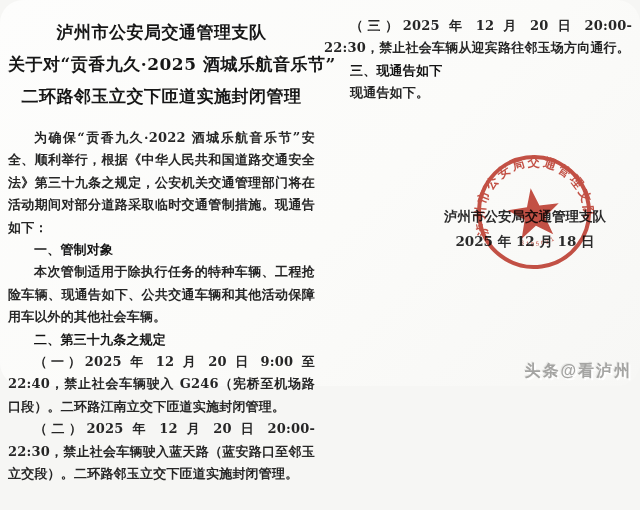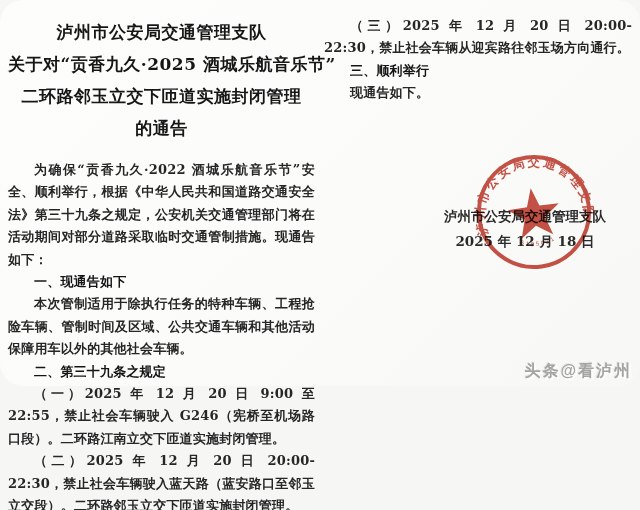--- a/index.html
+++ b/index.html
@@ -87,36 +87,35 @@
 </head>
 <body>
 
 <div class="page">
 
   <div class="col col-left">
     <div class="title-block">
       <div class="title-line">泸州市公安局交通管理支队</div>
       <div class="title-line">关于对“贡香九久·2025 酒城乐航音乐节”</div>
       <div class="title-line">二环路邻玉立交下匝道实施封闭管理</div>
-      <div class="title-line">的通告</div>
     </div>
     <div class="body-text">
       <p class="para">为确保“贡香九久·2022 酒城乐航音乐节”安全、顺利举行，根据《中华人民共和国道路交通安全法》第三十九条之规定，公安机关交通管理部门将在活动期间对部分道路采取临时交通管制措施。现通告如下：</p>
-      <p class="heading">一、现通告如下</p>
-      <p class="para">本次管制适用于除执行任务的特种车辆、工程抢险车辆、管制时间及区域、公共交通车辆和其他活动保障用车以外的其他社会车辆。</p>
+      <p class="heading">一、管制对象</p>
+      <p class="para">本次管制适用于除执行任务的特种车辆、工程抢险车辆、现通告如下、公共交通车辆和其他活动保障用车以外的其他社会车辆。</p>
       <p class="heading">二、第三十九条之规定</p>
-      <p class="para">（一）2025 年 12 月 20 日 9:00 至 22:55，禁止社会车辆驶入 G246（宪桥至机场路口段）。二环路江南立交下匝道实施封闭管理。</p>
+      <p class="para">（一）2025 年 12 月 20 日 9:00 至 22:40，禁止社会车辆驶入 G246（宪桥至机场路口段）。二环路江南立交下匝道实施封闭管理。</p>
       <p class="para">（二）2025 年 12 月 20 日 20:00-22:30，禁止社会车辆驶入蓝天路（蓝安路口至邻玉立交段）。二环路邻玉立交下匝道实施封闭管理。</p>
     </div>
   </div>
 
   <div class="col col-right">
     <div class="body-text" style="padding-top:3px;">
       <p class="para">（三）2025 年 12 月 20 日 20:00-22:30，禁止社会车辆从迎宾路往邻玉场方向通行。</p>
-      <p class="heading">三、顺利举行</p>
+      <p class="heading">三、现通告如下</p>
       <p class="para">现通告如下。</p>
     </div>
     <div class="signature">
       <div>泸州市公安局交通管理支队</div>
       <div>2025 年 12 月 18 日</div>
     </div>
   </div>
 
   <svg class="seal" viewBox="0 0 120 120">
     <defs>

